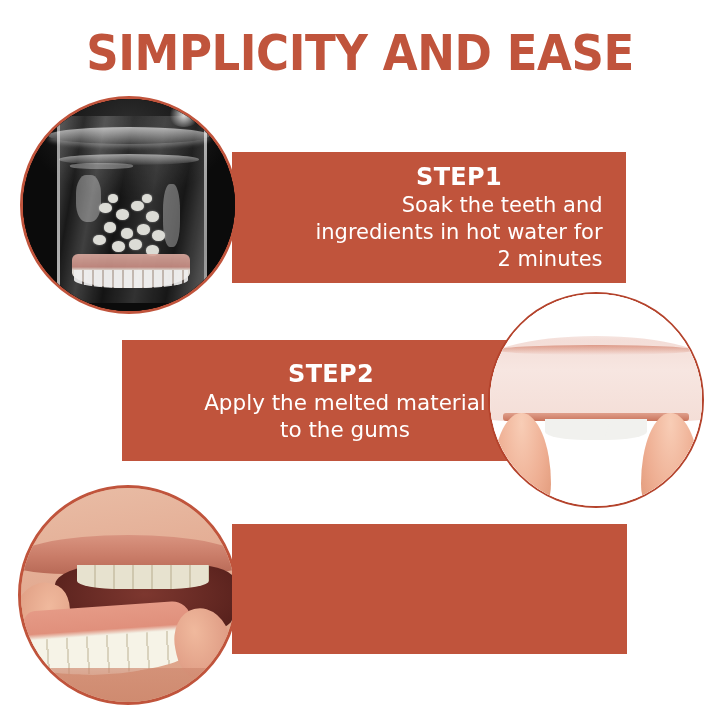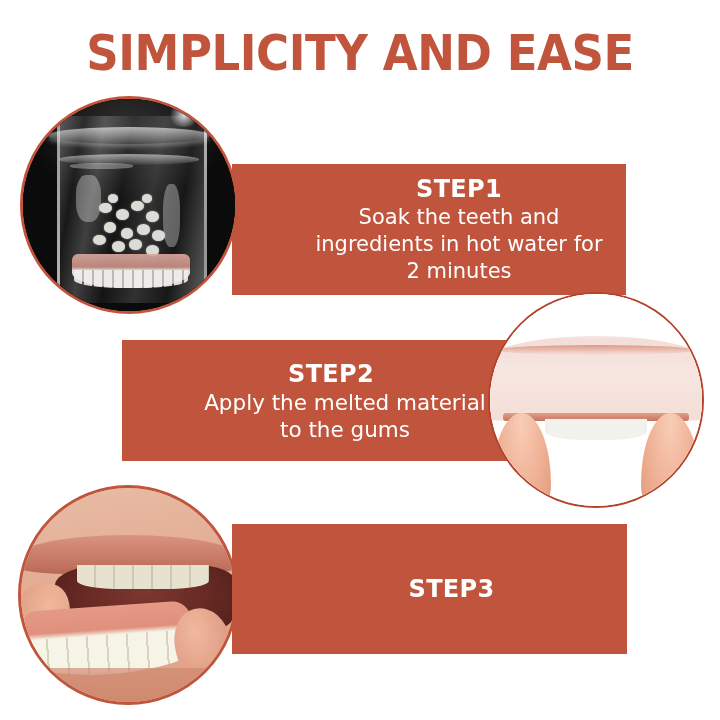--- a/index.html
+++ b/index.html
@@ -62,24 +62,24 @@
   }
   .step-bar .step-desc {
     font-family: "DejaVu Sans", sans-serif;
     font-weight: normal;
     font-size: 21px;
     line-height: 27px;
     color: #ffffff;
     white-space: pre-line;
   }
 
-  #bar-1 { left: 232px; top: 164px; width: 394px; height: 131px; padding-left: 60px; }
+  #bar-1 { left: 232px; top: 152px; width: 394px; height: 131px; padding-left: 60px; }
   #bar-2 { left: 122px; top: 340px; width: 400px; height: 121px; padding-right: 30px; }
   #bar-3 { left: 232px; top: 524px; width: 395px; height: 130px; padding-left: 44px; }
-  #bar-1 .step-desc, #bar-3 .step-desc { font-size: 21px; }
+  #bar-1 .step-desc, #bar-3 .step-desc { font-size: 21px; text-align: right; }
   #bar-2 .step-desc { font-size: 21.5px; margin-left: 28px; }
 
   
   .photo-circle {
     position: absolute;
     border-radius: 50%;
     overflow: hidden;
   }
   #photo-1 {
     left: 20px; top: 96px;
@@ -367,16 +367,15 @@
       <div class="p3-mouth"></div>
       <div class="p3-upper-teeth"></div>
       <div class="p3-thumb"></div>
       <div class="p3-denture"></div>
       <div class="p3-finger2"></div>
       <div class="p3-chin"></div>
     </div>
   </div>
 
   <div class="step-bar" id="bar-3">
-    <div class="step-label">STEP3</div>
   </div>
 
 </div>
 
 </body></html>

